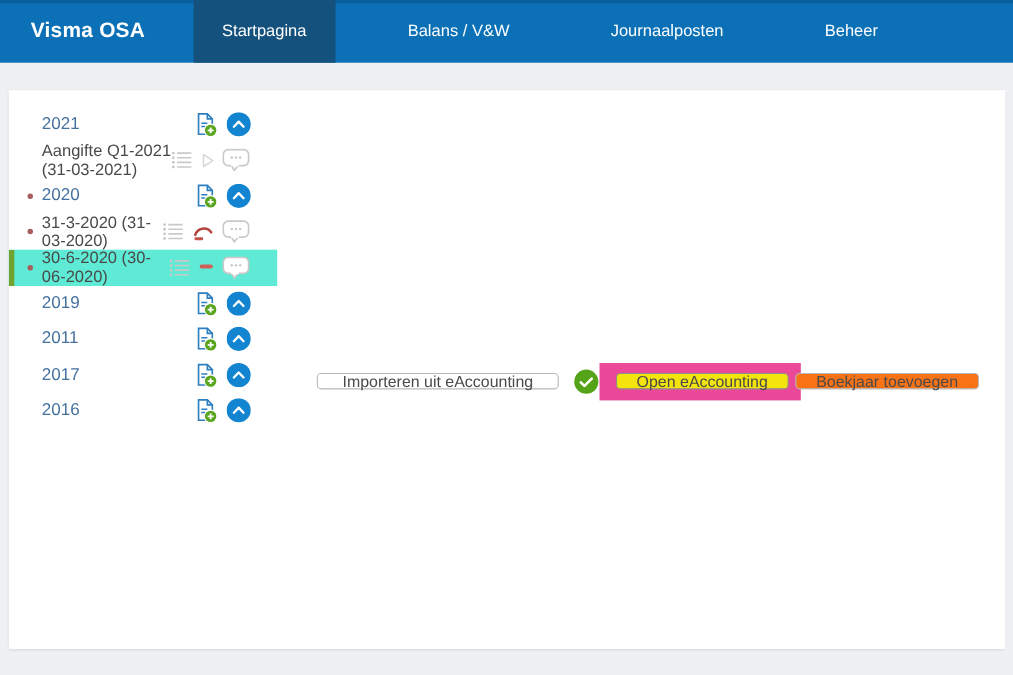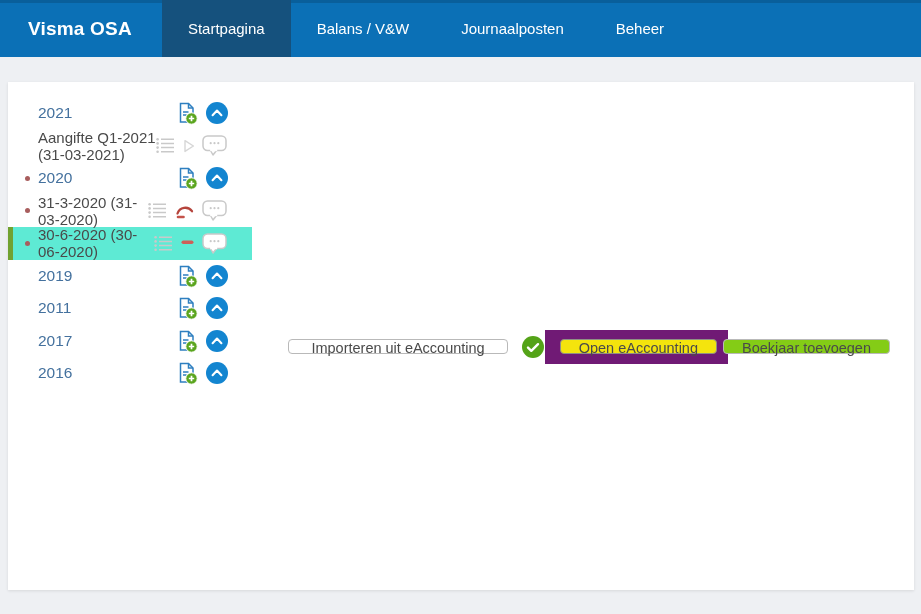--- a/index.html
+++ b/index.html
@@ -9,24 +9,24 @@
     font-family:"Liberation Sans", sans-serif;
   }
 
   
   .topnav {
     height:57px; background:#0b70b6; display:flex; align-items:stretch;
     box-shadow: inset 0 3px 0 rgba(5,45,75,0.25);
   }
   .logo {
     color:#ffffff; font-size:19px; font-weight:bold;
-    display:flex; align-items:center; padding:0 30px 0 28px;
+    display:flex; align-items:center; padding:0 44px 0 28px;
     letter-spacing:0.2px;
   }
-  .tabs { display:flex; }
+  .tabs { display:flex;gap:40px; }
   .tab {
     color:#ffffff; font-size:15px; display:flex; align-items:center;
     padding:0 26px; cursor:pointer; white-space:nowrap;
   }
   .tab.active { background:#15517d; }
 
   
   .panel {
     position:absolute; left:8px; right:7px; top:82px; bottom:24px;
     background:#ffffff; display:flex; flex-direction:row;
@@ -52,23 +52,23 @@
   
   .footer { display:flex; align-items:center; padding:21px 24px 0 30px; }
   .btn {
     background:#ffffff; border:1px solid #b9b9b9; border-radius:4px;
     height:15px; font-size:14.5px; color:#4a4a4a; padding:0 18px;
     font-family:"Liberation Sans", sans-serif; cursor:pointer; white-space:nowrap;
   }
   .import-btn { padding:0 22px; }
   .check-wrap { margin-left:13px; display:flex; align-items:center; }
   .right-group { margin-left:auto; display:flex; align-items:center; }
-  .yellow-wrap { background:#701a75; padding:9px 11px 7px 15px; margin-right:-5px; }
+  .yellow-wrap { background:#ec4899; padding:9px 11px 7px 15px; margin-right:-5px; }
   .open-btn { background:#f4e40d; border:1px solid #8f8f85; position:relative; }
-  .add-btn { position:relative; z-index:2; background:#84cc16;text-align:right; }
+  .add-btn { position:relative; z-index:2; background:#f97316;text-align:right; }
 </style>
 </head>
 <body>
 
 <svg width="0" height="0" style="position:absolute">
   <defs>
     <g id="svg-doc-add">
       <path d="M5.5 2.5 h8 l4.5 4.5 v14 h-12.5 z" fill="#ffffff" stroke="#2e7fc0" stroke-width="1.5"></path>
       <path d="M13.5 2.5 v4.5 h4.5" fill="none" stroke="#2e7fc0" stroke-width="1.5"></path>
       <path d="M8 11 h5.5 M8 14 h3.5" stroke="#2e7fc0" stroke-width="1.3"></path>

